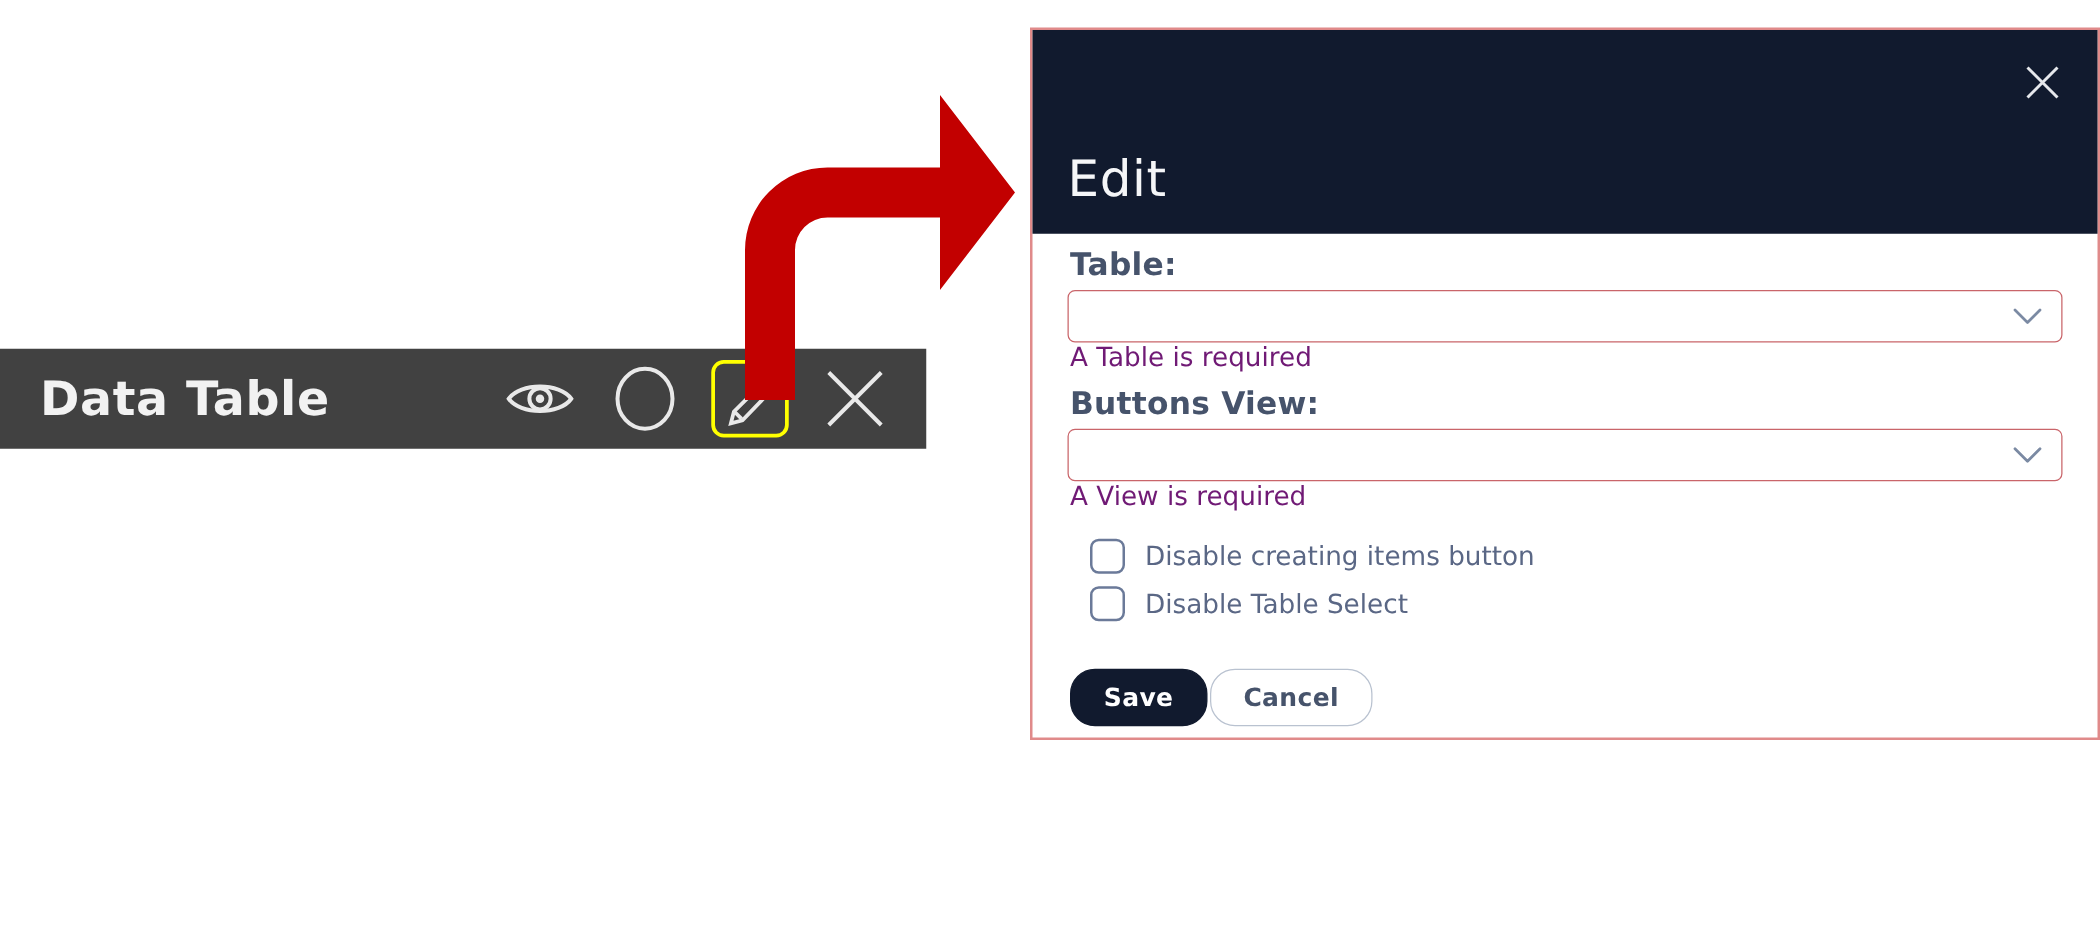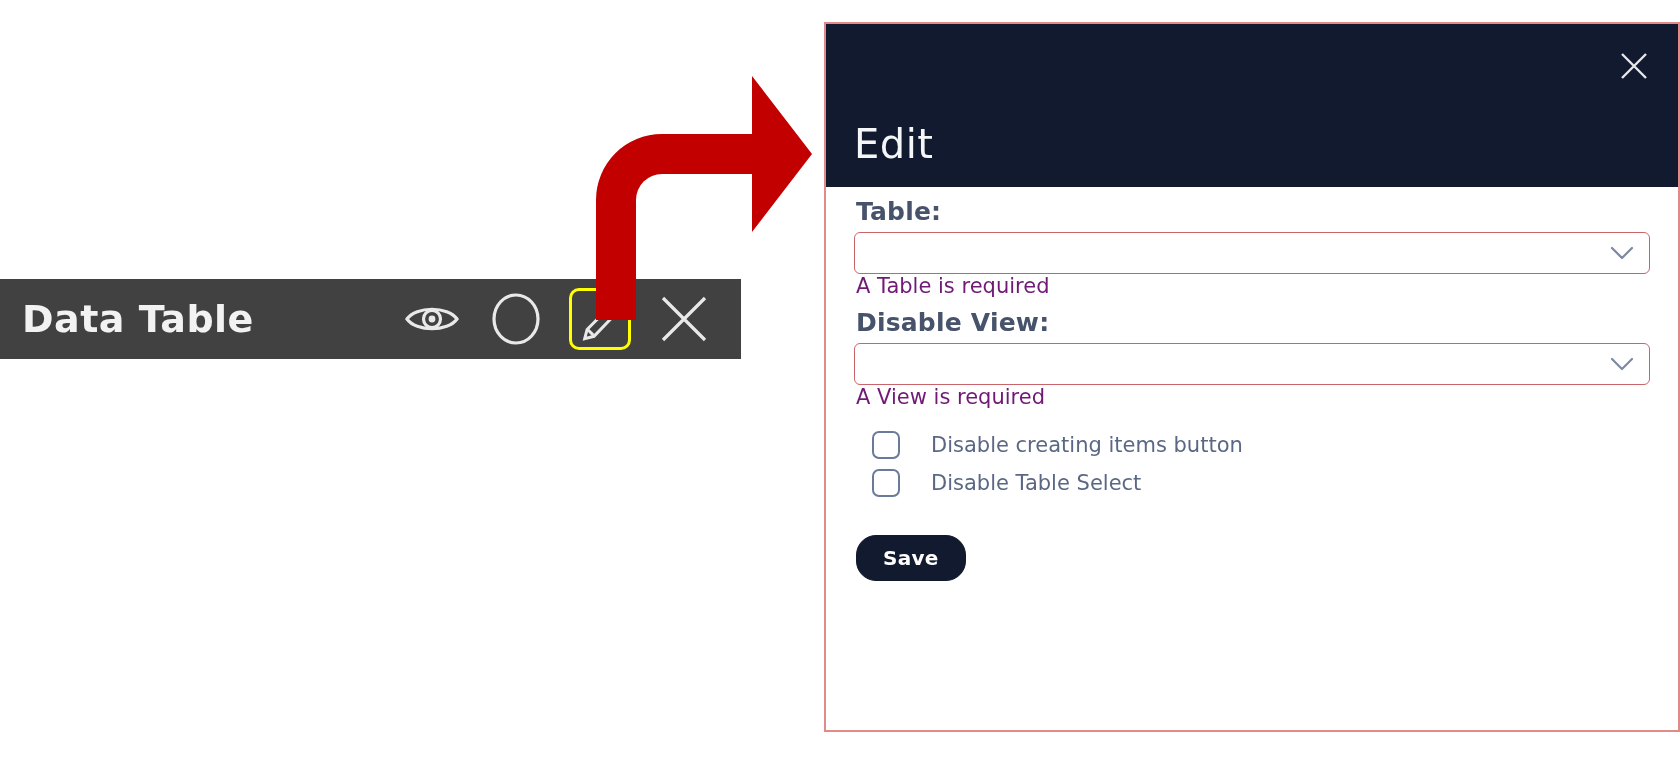--- a/index.html
+++ b/index.html
@@ -19,21 +19,21 @@
   #widget-toolbar {
     position: absolute;
     left: 0px;
     top: 279px;
     width: 741px;
     height: 80px;
     background: #414141;
     display: flex;
     align-items: center;
     box-sizing: border-box;
-    padding: 0 18px 0 22px;
+    padding: 0 18px 0 32px;
   }
   #widget-title {
     color: #f2f2f2;
     font-size: 38px;
     font-weight: bold;
     letter-spacing: 0.5px;
     white-space: nowrap;
     font-family: "DejaVu Sans", sans-serif;
   }
   .toolbar-icons {
@@ -67,21 +67,21 @@
     height: 250px;
     pointer-events: none;
   }
 
   
   #edit-dialog {
     position: absolute;
     left: 824px;
     top: 22px;
     width: 856px;
-    height: 710px;
+    height: 570px;
     background: #ffffff;
     border: 2px solid #e08a8a;
     box-sizing: border-box;
     display: flex;
     flex-direction: column;
   }
   #dialog-header {
     background: #111a2e;
     height: 163px;
     position: relative;
@@ -163,21 +163,21 @@
   .checkbox-box {
     width: 28px;
     height: 28px;
     border: 2px solid #6b7a99;
     border-radius: 7px;
     background: #fff;
     box-sizing: border-box;
     flex: 0 0 auto;
   }
   .checkbox-label {
-    margin-left: 31px;
+    margin-left: 16px;
     font-size: 21px;
     color: #5a6785;
     font-family: "DejaVu Sans", sans-serif;
   }
   #dialog-actions {
     margin: 38px 0 0 2px;
     display: flex;
     align-items: center;
   }
   .btn {
@@ -279,21 +279,21 @@
     <div class="select-box">
       <span class="select-value"></span>
       <span class="select-chevron">
         <svg width="26" height="16" viewBox="0 0 26 16" aria-hidden="true">
           <path d="M3 3 L13 13 L23 3" fill="none" stroke="#7b8aa3" stroke-width="2.2" stroke-linecap="round" stroke-linejoin="round"></path>
         </svg>
       </span>
     </div>
     <div class="error-text">A Table is required</div>
 
-    <div class="field-label">Disable View:</div>
+    <div class="field-label">Buttons View:</div>
     <div class="select-box">
       <span class="select-value"></span>
       <span class="select-chevron">
         <svg width="26" height="16" viewBox="0 0 26 16" aria-hidden="true">
           <path d="M3 3 L13 13 L23 3" fill="none" stroke="#7b8aa3" stroke-width="2.2" stroke-linecap="round" stroke-linejoin="round"></path>
         </svg>
       </span>
     </div>
     <div class="error-text">A View is required</div>
 
@@ -308,16 +308,17 @@
 
       <div class="checkbox-row">
         <span class="checkbox-box"></span>
         <span class="checkbox-label">Disable Table Select</span>
       </div>
 
     </div>
 
     <div id="dialog-actions">
       <div class="btn" id="save-button">Save</div>
+      <div class="btn" id="cancel-button">Cancel</div>
     </div>
 
   </div>
 </div>
 
 </body></html>

